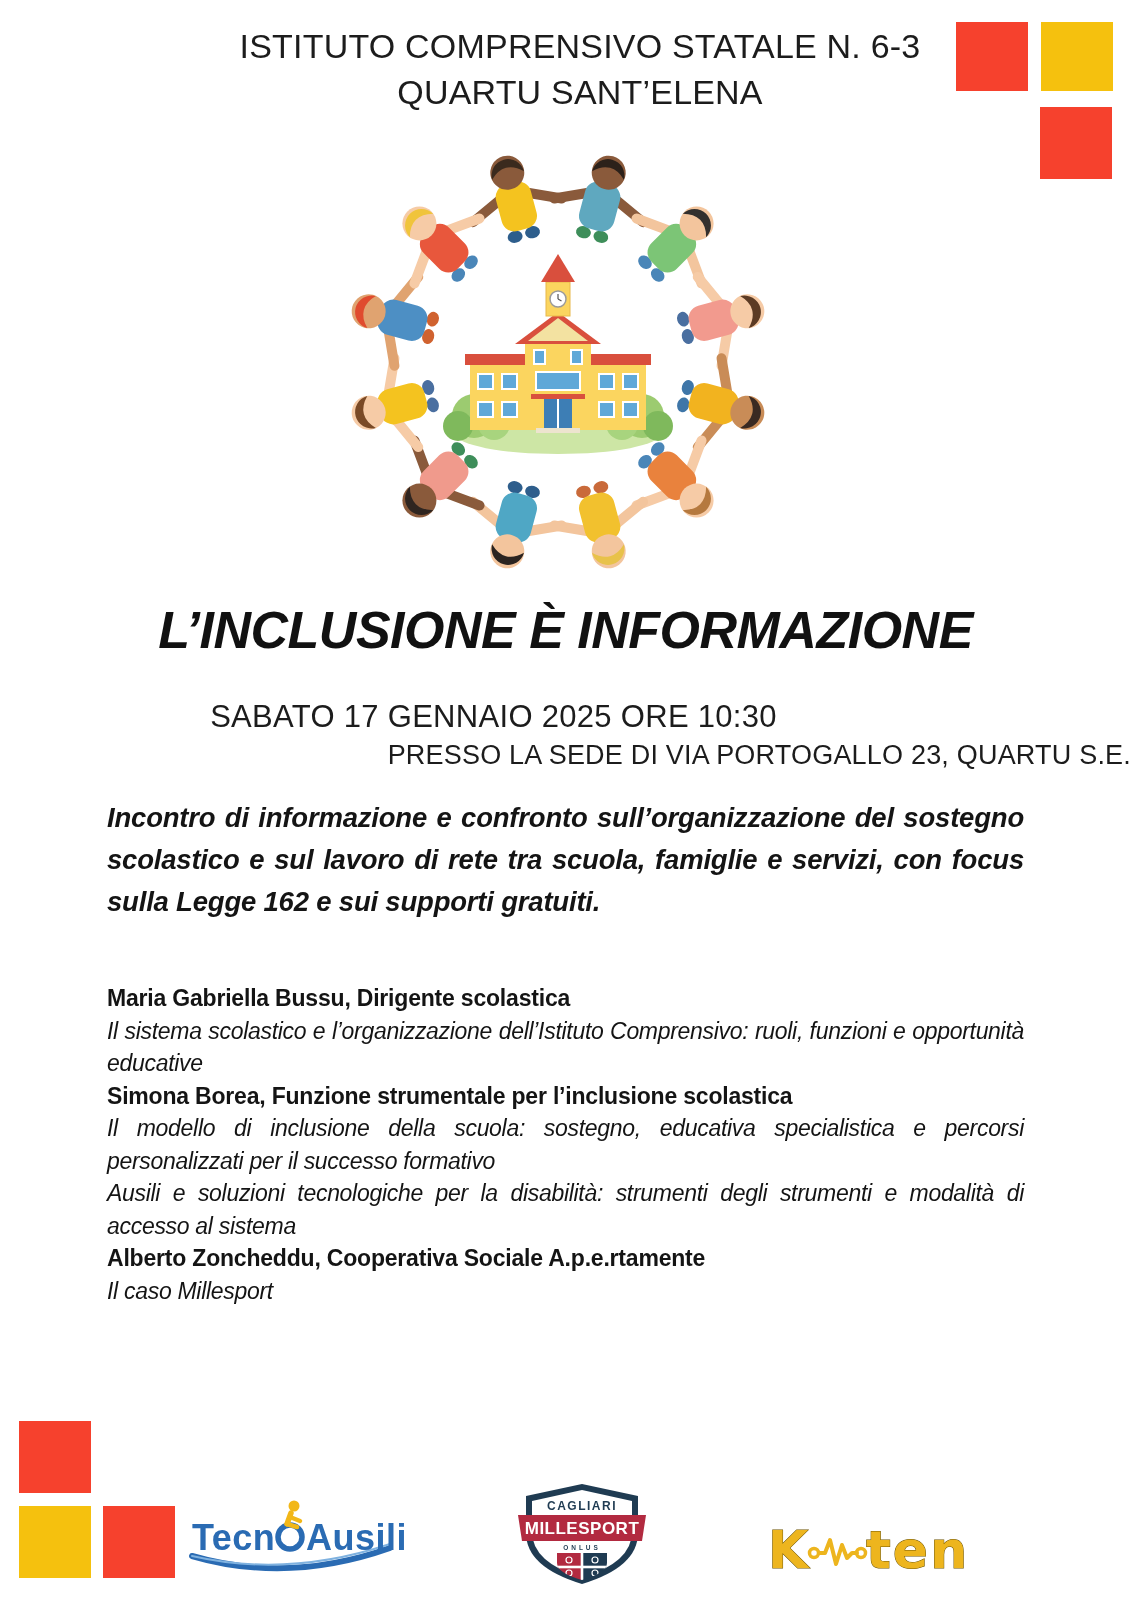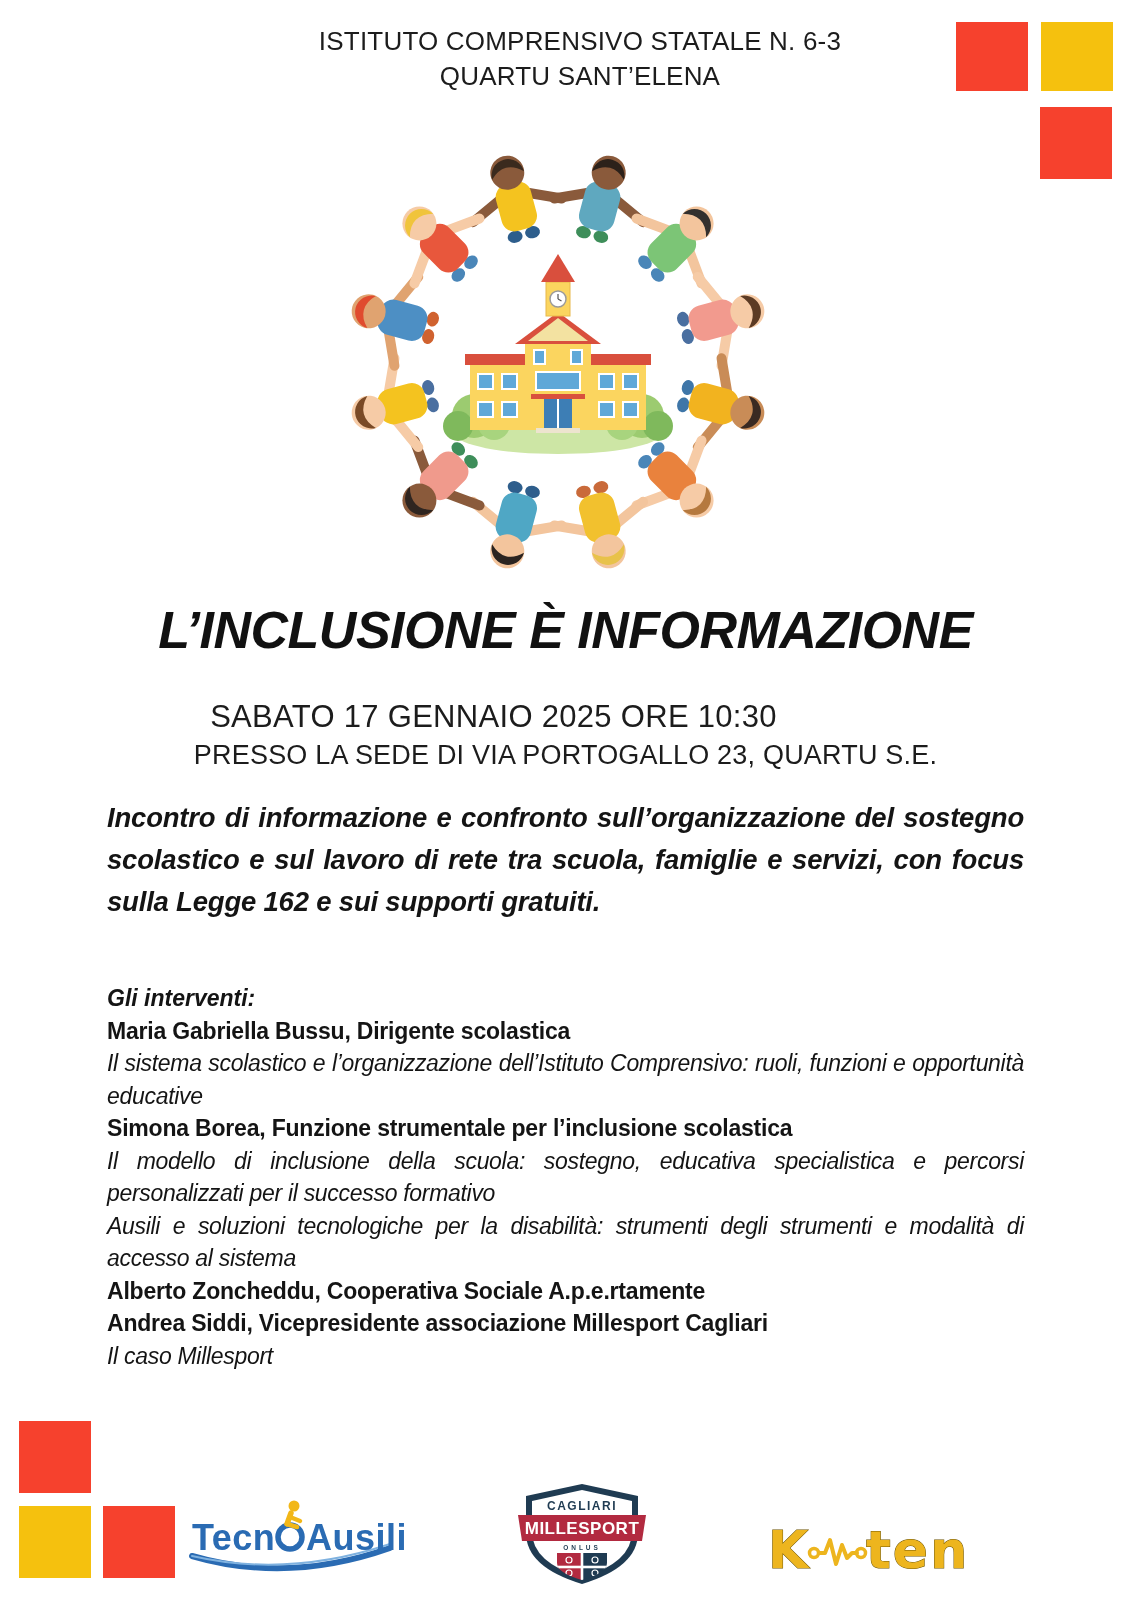--- a/index.html
+++ b/index.html
@@ -6,42 +6,42 @@
   body{
     width:1131px;height:1600px;position:relative;overflow:hidden;
     background:#ffffff;
     font-family:"Liberation Sans", sans-serif;
     color:#1b1b1b;
   }
   .abs{position:absolute;}
 
   
   .header{top:24px;left:30px;width:1100px;text-align:center;
-    font-size:26px;line-height:1.34;font-weight:500;letter-spacing:0.2px;color:#1c1c1c;}
+    font-size:34px;line-height:1.34;font-weight:500;letter-spacing:0.2px;color:#1c1c1c;}
 
   
   .sq{width:72px;height:72px;}
   .sq.red{background:var(--red,#F6412D);}
   .sq.yellow{background:var(--yellow,#F5C10E);}
   .tr1{top:22px;left:956px;height:69px;}
   .tr2{top:22px;left:1041px;height:69px;}
   .tr3{top:107px;left:1040px;}
   .bl1{top:1421px;left:19px;}
   .bl2{top:1506px;left:19px;}
   .bl3{top:1506px;left:103px;}
 
   
   .illus{top:134px;left:330px;width:456px;height:456px;}
 
   
   .title{top:600px;left:0;width:1131px;text-align:center;
     font-size:52px;font-weight:800;font-style:italic;letter-spacing:-0.5px;color:#111;}
   .date{top:699px;left:0;width:987px;text-align:center;
     font-size:31px;font-weight:500;letter-spacing:0.3px;color:#1c1c1c;}
-  .venue{top:740px;left:0;width:1131px;text-align:center;
+  .venue{top:740px;left:0;width:1131px;text-align:right;
     font-size:27px;font-weight:500;letter-spacing:0.2px;color:#1c1c1c;}
 
   
   .desc{top:789px;left:107px;width:917px;
     font-size:27.5px;font-weight:bold;font-style:italic;line-height:1.52;
     text-align:justify;text-align-last:left;letter-spacing:-0.2px;color:#141414;margin-top:8px;}
 
   
   .speakers{top:982px;left:107px;width:917px;font-size:23px;line-height:32.5px;color:#141414;}
   .speakers .lead{font-weight:bold;font-style:italic;}
@@ -224,28 +224,26 @@
   </svg>
 </div>
 
 <div class="abs title">L’INCLUSIONE È INFORMAZIONE</div>
 <div class="abs date">SABATO 17 GENNAIO 2025 ORE 10:30</div>
 <div class="abs venue">PRESSO LA SEDE DI VIA PORTOGALLO 23, QUARTU S.E.</div>
 
 <div class="abs desc">Incontro di informazione e confronto sull’organizzazione del sostegno scolastico e sul lavoro di rete tra scuola, famiglie e servizi, con focus sulla Legge 162 e sui supporti gratuiti.</div>
 
 <div class="abs speakers">
-  <div class="lead">Gli interventi:</div>
   <div class="name">Maria Gabriella Bussu, Dirigente scolastica</div>
   <div class="topic">Il sistema scolastico e l’organizzazione dell’Istituto Comprensivo: ruoli, funzioni e opportunità educative</div>
   <div class="name">Simona Borea, Funzione strumentale per l’inclusione scolastica</div>
   <div class="topic">Il modello di inclusione della scuola: sostegno, educativa specialistica e percorsi personalizzati per il successo formativo</div>
   <div class="topic">Ausili e soluzioni tecnologiche per la disabilità: strumenti degli strumenti e modalità di accesso al sistema</div>
   <div class="name">Alberto Zoncheddu, Cooperativa Sociale A.p.e.rtamente</div>
-  <div class="name">Andrea Siddi, Vicepresidente associazione Millesport Cagliari</div>
   <div class="topic">Il caso Millesport</div>
 </div>
 
 <div class="abs sq red bl1"></div>
 <div class="abs sq yellow bl2"></div>
 <div class="abs sq red bl3"></div>
 
 <div class="abs logo-tecno">
   <svg viewBox="0 0 236 92" width="236" height="92">
     <path d="M14 64 Q 110 92 212 56" fill="none" stroke="#2A6BB3" stroke-width="6" stroke-linecap="round"></path>

